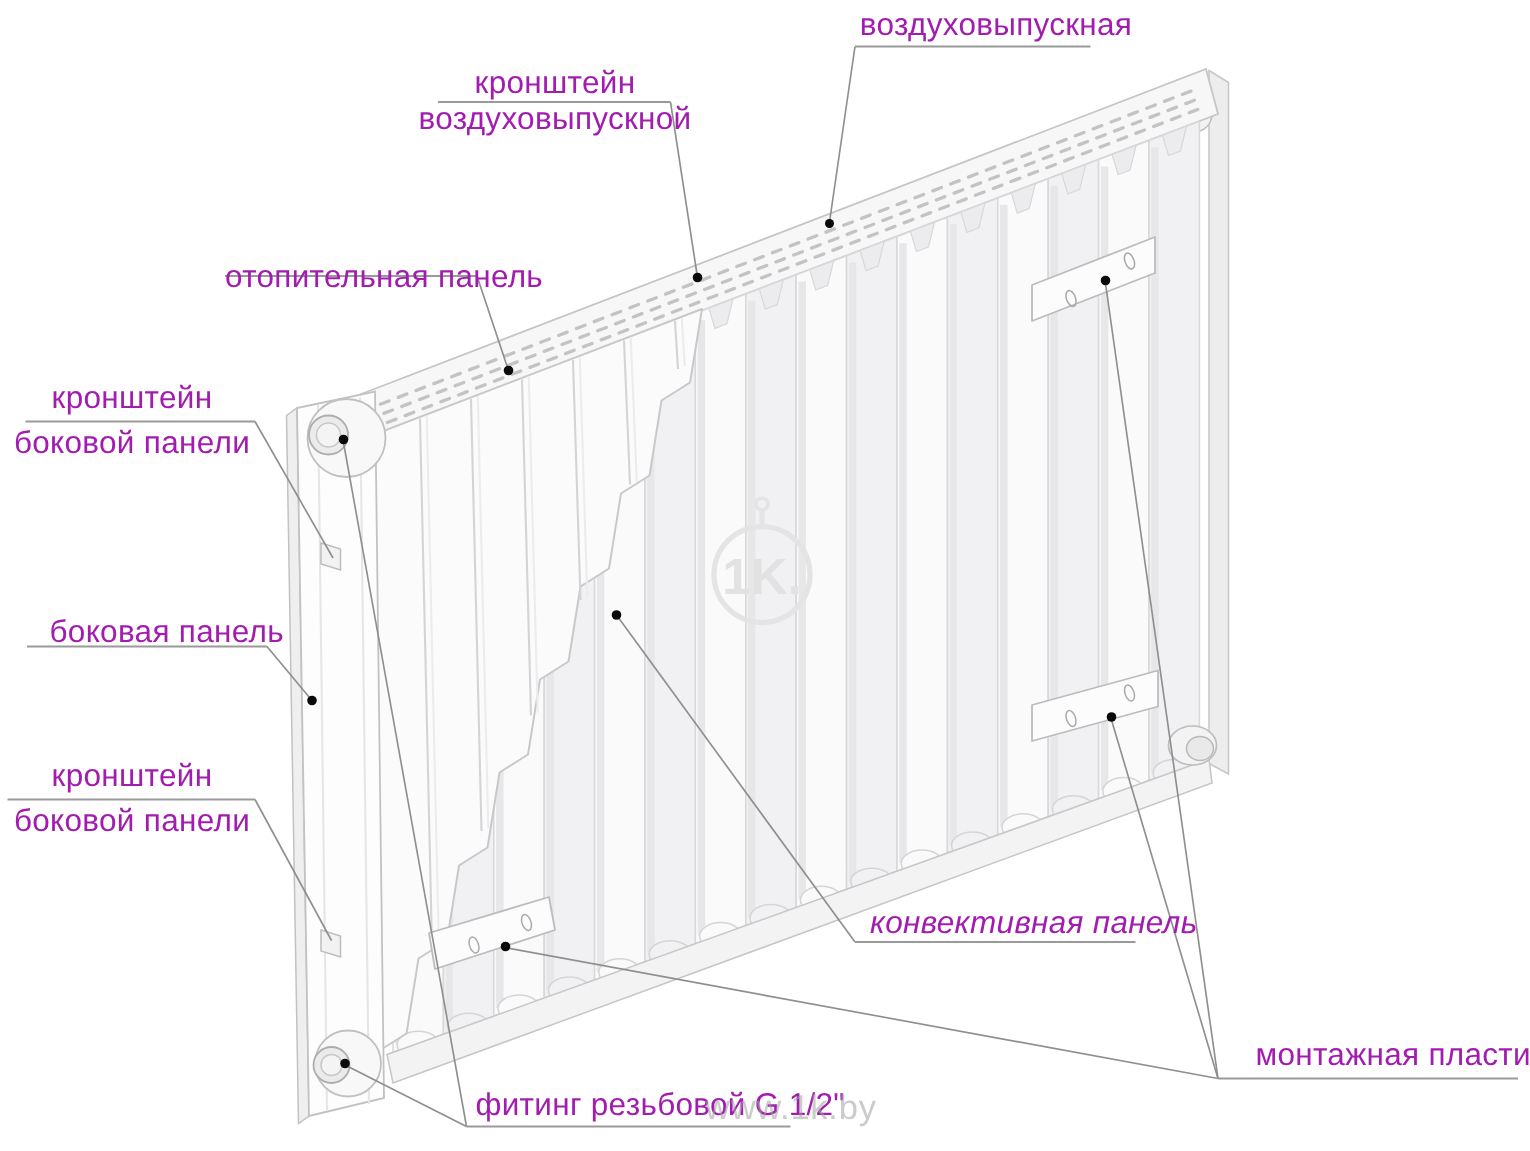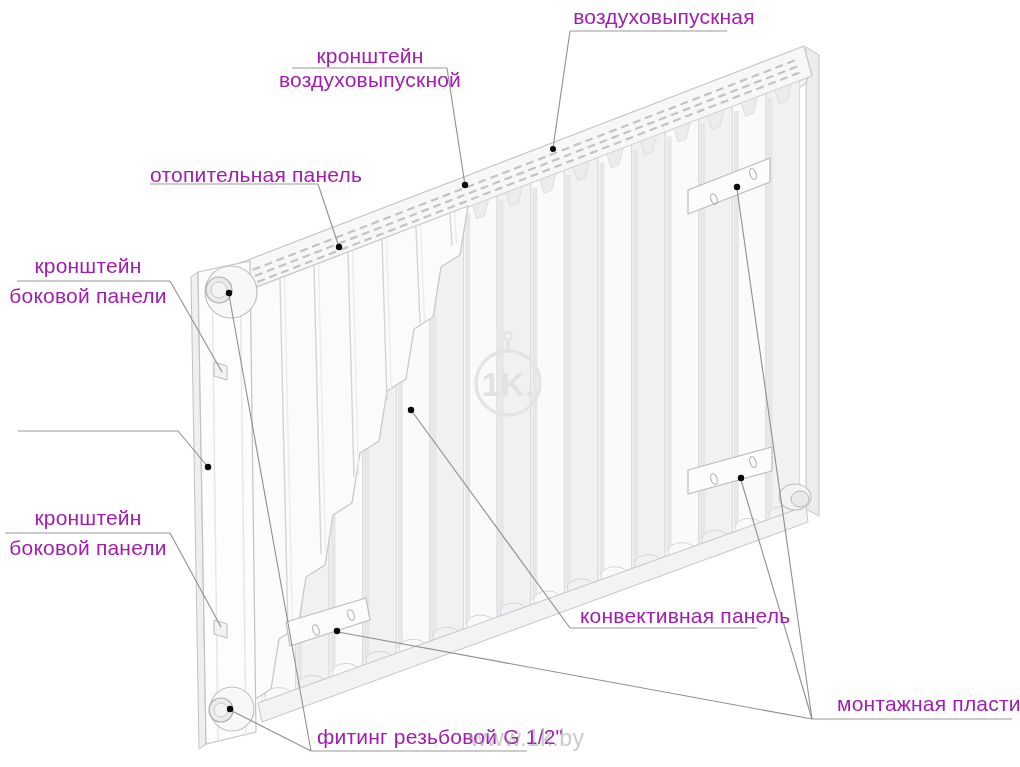--- a/index.html
+++ b/index.html
@@ -350,33 +350,34 @@
 
   <div class="lbl center" style="left:664px;top:4px;">
     <div>воздуховыпускная</div>
   </div>
 
   <div class="lbl center lh24" style="left:370px;top:44px;">
     <div>кронштейн</div>
     <div>воздуховыпускной</div>
   </div>
 
-  <div class="lbl" style="left:150px;top:162px;">отопительная панель</div>
+  <div class="lbl" style="left:150px;top:172px;">отопительная панель</div>
 
   <div class="lbl center lh30" style="left:88px;top:251px;">
     <div>кронштейн</div>
     <div>боковой панели</div>
   </div>
 
+  <div class="lbl" style="left:33px;top:409px;">боковая панель</div>
 
   <div class="lbl center lh30" style="left:88px;top:503px;">
     <div>кронштейн</div>
     <div>боковой панели</div>
   </div>
 
   <div class="lbl" style="left:317px;top:724px;">фитинг резьбовой G 1/2"</div>
 
-  <div class="lbl" style="left:580px;top:603px;">конвективная панель</div>
+  <div class="lbl" style="left:580px;top:603px;font-style:italic;">конвективная панель</div>
 
   <div class="lbl" style="left:837px;top:691px;">монтажная пластина</div>
 
   <div class="wm-url">www.1k.by</div>
 </div>
 
 </body></html>

